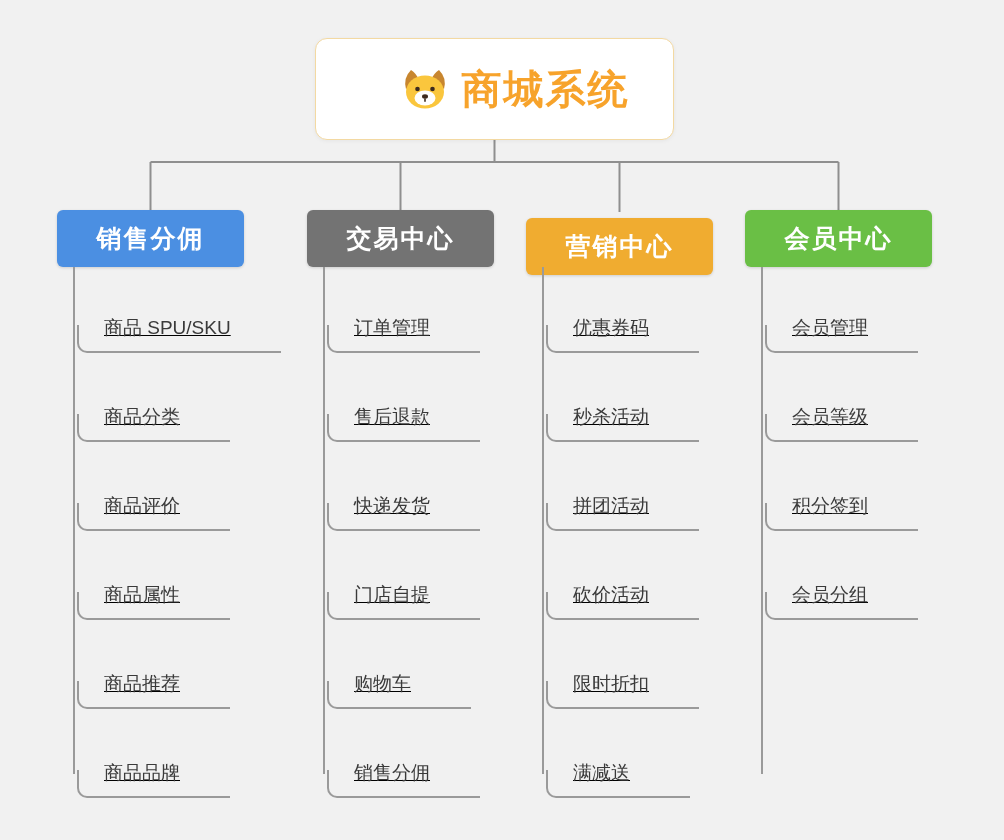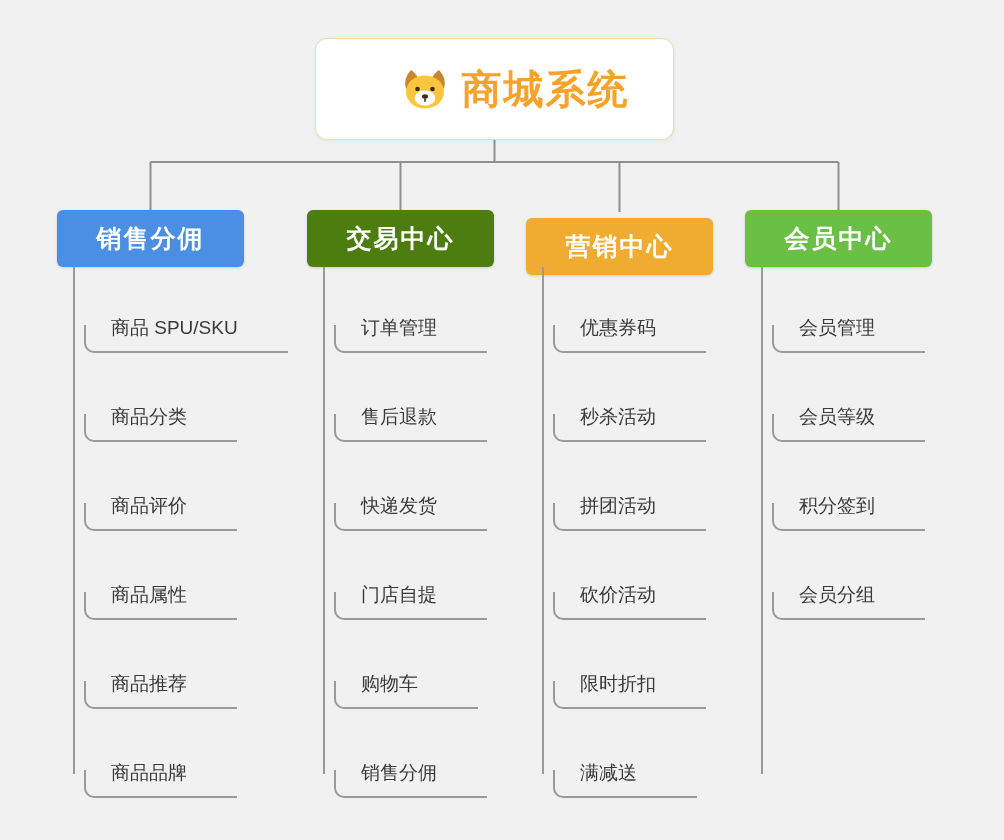--- a/index.html
+++ b/index.html
@@ -38,21 +38,21 @@
     display: flex; align-items: center; justify-content: center;
     color: #ffffff; font-size: 25px; font-weight: bold; letter-spacing: 2px;
     box-shadow: 0 1px 3px rgba(0,0,0,0.15);
     white-space: nowrap;
   }
   .trunk {
     position: absolute; left: 16px; top: 57px;
     width: 2px; height: 507px;
     background: #9a9a9a;
   }
-  .children { position: absolute; left: 39px; top: 57px; }
+  .children { position: absolute; left: 32px; top: 57px; text-decoration: underline; }
   .child {
     position: relative;
     height: 89px;
     display: flex; align-items: flex-end;
     width: fit-content; min-width: 132px;
     border-bottom: 2px solid #9a9a9a;
     padding: 0 50px 10px 15px;
     box-sizing: border-box;
     font-size: 19px; color: #3a3a3a;
     white-space: nowrap;
@@ -102,21 +102,21 @@
       <div class="child">商品 SPU/SKU</div>
       <div class="child">商品分类</div>
       <div class="child">商品评价</div>
       <div class="child">商品属性</div>
       <div class="child">商品推荐</div>
       <div class="child">商品品牌</div>
     </div>
   </div>
 
   <div class="column" style="left:307px">
-    <div class="branch-node" style="background: #4d7c0f;">交易中心</div>
+    <div class="branch-node" style="background: #737373;">交易中心</div>
     <div class="trunk"></div>
     <div class="children">
       <div class="child">订单管理</div>
       <div class="child">售后退款</div>
       <div class="child">快递发货</div>
       <div class="child">门店自提</div>
       <div class="child">购物车</div>
       <div class="child">销售分佣</div>
     </div>
   </div>

